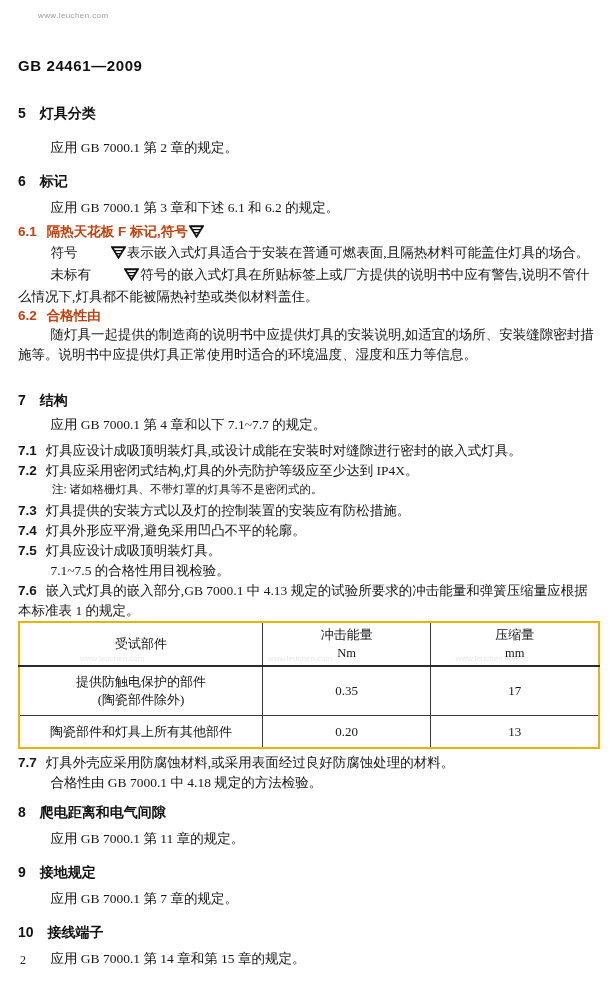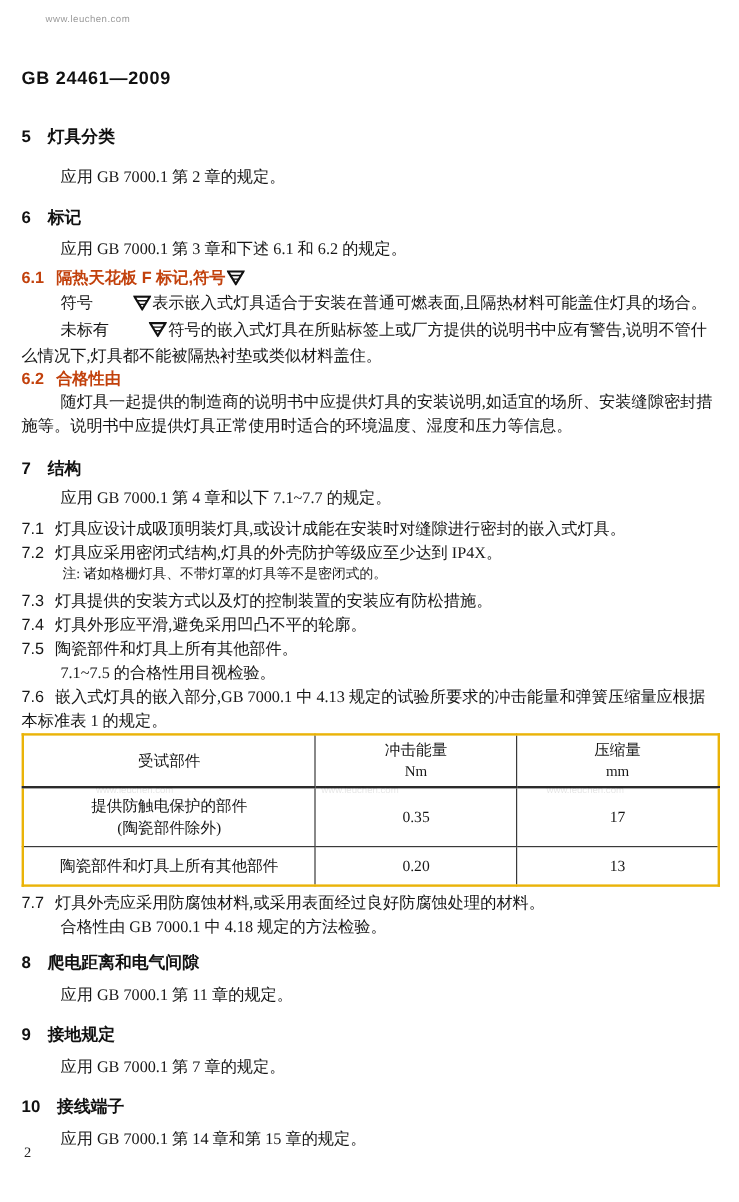--- a/index.html
+++ b/index.html
@@ -22,33 +22,33 @@
   }
   .content{position:absolute;top:104px;left:18px;width:580px;}
 
   .h1{
     font-family:"Liberation Sans","DejaVu Sans",sans-serif;
     font-weight:700;font-size:14px;line-height:18px;color:#111;
     margin:0 0 16px 0;
   }
   .h1 .num{display:inline-block;margin-right:14px;}
   .h1.mt{margin-top:14px;margin-bottom:8px;}
-  .h1.mt-lg{margin-top:16px;margin-bottom:6px;}
+  .h1.mt-lg{margin-top:26px;margin-bottom:6px;}
 
   .h2{
     font-family:"Liberation Sans","DejaVu Sans",sans-serif;
     font-weight:700;font-size:13.5px;line-height:18px;color:#c2410c;margin:0;
   }
   .h2 .num{display:inline-block;margin-right:10px;}
 
   .p{margin:0;line-height:20px;text-indent:2.4em;}
   .clause{margin:0;line-height:20px;text-indent:0;}
   .clause .num{
     font-family:"Liberation Sans","DejaVu Sans",sans-serif;
-    font-weight:400;margin-right:9px;
+    font-weight:700;margin-right:9px;
   }
   .clause.mt{margin-top:6px;}
   .note{
     margin:0 0 4px 34px;line-height:16px;font-size:11.5px;color:#1c1c1c;
   }
 
   .fmark{display:inline-block;vertical-align:-2px;margin:0 1px;}
 
   .table-caption{
     font-family:"Liberation Sans","DejaVu Sans",sans-serif;
@@ -122,21 +122,21 @@
     <p class="p">随灯具一起提供的制造商的说明书中应提供灯具的安装说明,如适宜的场所、安装缝隙密封措施等。说明书中应提供灯具正常使用时适合的环境温度、湿度和压力等信息。</p>
 
     <div class="h1 mt-lg"><span class="num">7</span><span>结构</span></div>
     <p class="p">应用 GB 7000.1 第 4 章和以下 7.1~7.7 的规定。</p>
 
     <p class="clause mt"><span class="num">7.1</span><span>灯具应设计成吸顶明装灯具,或设计成能在安装时对缝隙进行密封的嵌入式灯具。</span></p>
     <p class="clause"><span class="num">7.2</span><span>灯具应采用密闭式结构,灯具的外壳防护等级应至少达到 IP4X。</span></p>
     <p class="note">注: 诸如格栅灯具、不带灯罩的灯具等不是密闭式的。</p>
     <p class="clause"><span class="num">7.3</span><span>灯具提供的安装方式以及灯的控制装置的安装应有防松措施。</span></p>
     <p class="clause"><span class="num">7.4</span><span>灯具外形应平滑,避免采用凹凸不平的轮廓。</span></p>
-    <p class="clause"><span class="num">7.5</span><span>陶瓷部件和灯具上所有其他部件。</span></p>
+    <p class="clause"><span class="num">7.5</span><span>灯具应设计成吸顶明装灯具。</span></p>
     <p class="p">7.1~7.5 的合格性用目视检验。</p>
     <p class="clause"><span class="num">7.6</span><span>嵌入式灯具的嵌入部分,GB 7000.1 中 4.13 规定的试验所要求的冲击能量和弹簧压缩量应根据本标准表 1 的规定。</span></p>
 
     <table class="t1">
       <colgroup>
           <col style="width:42%">
           <col style="width:29%">
           <col style="width:29%">
         </colgroup>
       <tbody>

